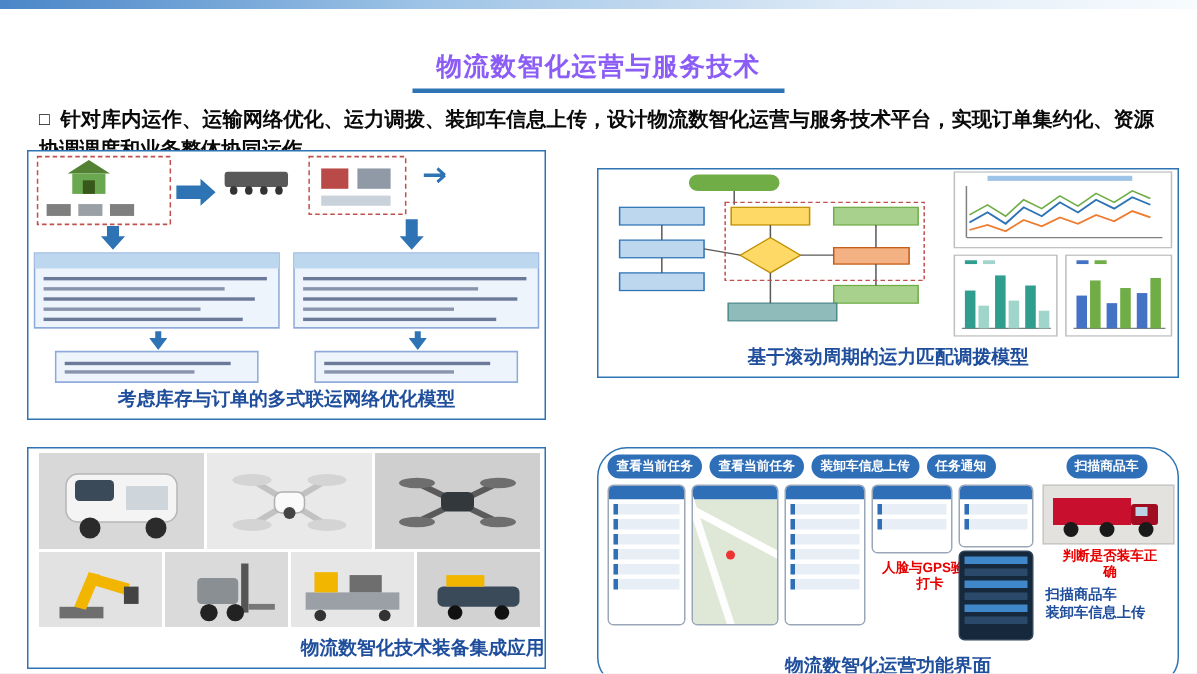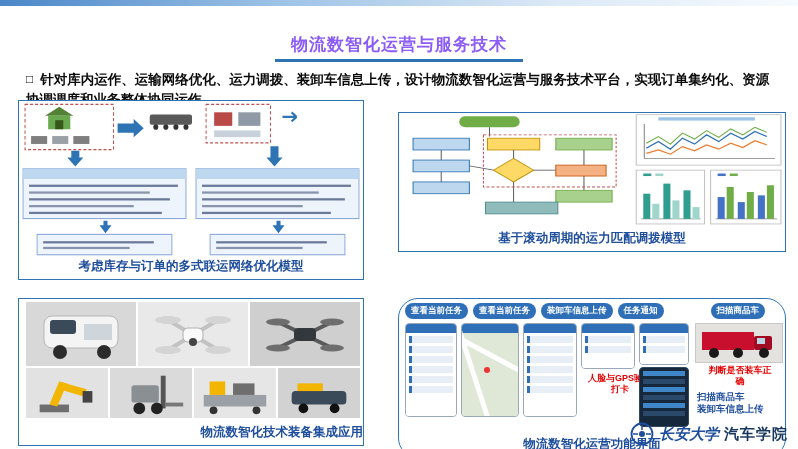--- a/index.html
+++ b/index.html
@@ -372,25 +372,13 @@
       </div>
       <div class="red-note" style="left:306px;top:44px;width:70px;">判断是否装车正确</div>
       <div class="blue-note" style="left:298px;top:70px;width:86px;">
         <div>扫描商品车</div>
         <div>装卸车信息上传</div>
       </div>
     </div>
     <figcaption class="panel-caption">物流数智化运营功能界面</figcaption>
   </figure>
 
-  <div class="footer-logo">
-    <svg width="24" height="24" viewBox="0 0 24 24">
-      <circle cx="12" cy="12" r="10.5" fill="none" stroke="#1f4e9c" stroke-width="1.8"></circle>
-      <circle cx="12" cy="12" r="3" fill="#1f4e9c"></circle>
-      <line x1="12" y1="3" x2="12" y2="8" stroke="#1f4e9c" stroke-width="1.5"></line>
-      <line x1="12" y1="16" x2="12" y2="21" stroke="#1f4e9c" stroke-width="1.5"></line>
-      <line x1="3" y1="12" x2="8" y2="12" stroke="#1f4e9c" stroke-width="1.5"></line>
-      <line x1="16" y1="12" x2="21" y2="12" stroke="#1f4e9c" stroke-width="1.5"></line>
-    </svg>
-    <span class="logo-univ">长安大学</span>
-    <span class="logo-college">汽车学院</span>
-  </div>
 </div>
 
 </body></html>

